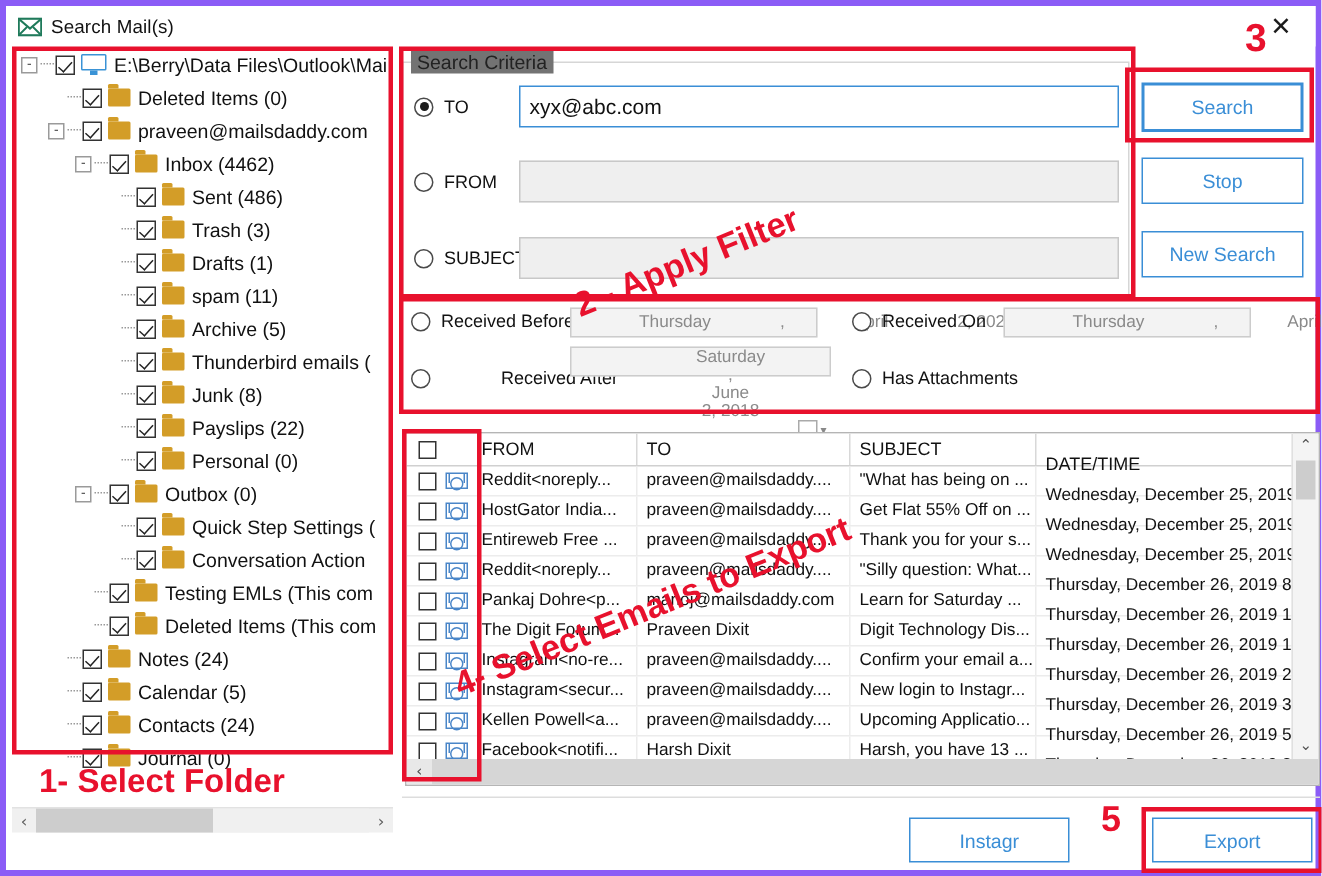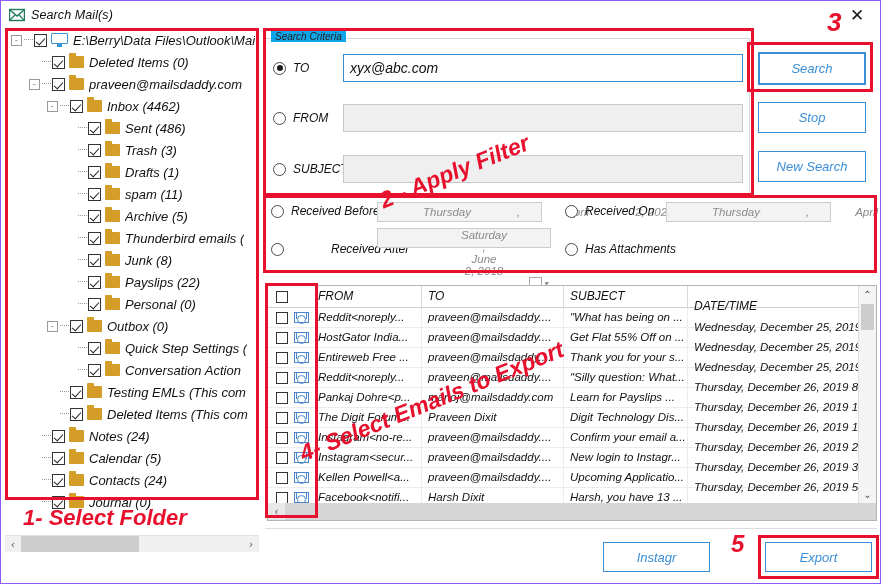--- a/index.html
+++ b/index.html
@@ -5,21 +5,21 @@
   html,body{margin:0;padding:0;}
   body{
     width:881px;height:584px;
     background:#ffffff;
     font-family:"Liberation Sans", sans-serif;
     font-size:12px;
     color:#000;
     overflow:hidden;
     position:relative;
   }
-  .win{position:absolute;inset:0;background:#fff;border:1px solid #8b5cf6;box-sizing:border-box;font-style:italic;}
+  .win{position:absolute;inset:0;background:#fff;border:4px solid #8b5cf6;box-sizing:border-box;}
 
   
   .titlebar{height:27px;display:flex;align-items:center;padding:0 0 0 8px;background:#fff;box-sizing:border-box;}
   .title-ico{width:16px;height:14px;margin-right:6px;display:inline-block;position:relative;}
   .title-text{font-size:12.5px;color:#111;letter-spacing:.1px;}
   .title-close{margin-left:auto;width:46px;height:26px;display:flex;align-items:center;justify-content:center;font-size:17px;color:#1b1b1b;font-family:"DejaVu Sans",sans-serif;}
 
   
   .tree-panel{position:absolute;left:4px;top:28px;width:254px;height:523px;background:#fff;box-sizing:border-box;}
   .tree-scroll{position:absolute;left:0;top:0;right:0;bottom:16px;overflow:hidden;}
@@ -37,21 +37,21 @@
   .tlabel{overflow:hidden;}
   .ind{flex:0 0 auto;}
   .hscroll{position:absolute;left:0;right:0;bottom:0;height:16px;background:#f0f0f0;border-top:1px solid #e2e2e2;display:flex;align-items:center;}
   .hscroll .arr{width:16px;height:16px;display:flex;align-items:center;justify-content:center;font-size:11px;color:#606060;font-family:"DejaVu Sans",sans-serif;}
   .hscroll .track{flex:1;height:16px;position:relative;background:#f0f0f0;}
   .hscroll .thumb{position:absolute;left:0;top:0;height:16px;width:118px;background:#cdcdcd;}
 
   
   .crit{position:absolute;left:264px;top:30px;width:485px;height:163px;box-sizing:border-box;}
   .crit-box{position:absolute;left:0;top:7px;right:0;bottom:0;border:1px solid #d6d6d6;border-radius:0;}
-  .crit-legend{position:absolute;left:6px;top:0;background:#0ea5e9;padding:0 4px;font-size:10px;color:#222;text-align:right;}
+  .crit-legend{position:absolute;left:6px;top:0;background:#737373;padding:0 4px;font-size:13px;color:#222;text-align:right;}
   .crow{position:absolute;left:8px;display:flex;align-items:center;}
   .radio{width:13px;height:13px;border:1px solid #4a4a4a;border-radius:50%;box-sizing:border-box;background:#fff;flex:0 0 auto;margin-right:7px;position:relative;}
   .radio.on::after{content:"";position:absolute;left:2.5px;top:2.5px;width:6px;height:6px;border-radius:50%;background:#1b1b1b;}
   .rlabel{font-size:12px;color:#111;}
   .tbox{height:28px;border:1px solid #c8c8c8;background:#efefef;box-sizing:border-box;display:flex;align-items:center;padding:0 6px;font-size:14px;color:#111;}
   .tbox.active{border:1px solid #3a8ed6;background:#fff;}
 
   
   .drow{position:absolute;display:flex;align-items:center;font-size:11.5px;}
   .dpick{height:20px;border:1px solid #ccc;background:#f3f3f3;box-sizing:border-box;display:flex;align-items:center;color:#8a8a8a;font-size:11.5px;padding:0 2px;}
@@ -449,21 +449,21 @@
           </div>
           <div class="grow">
             <span class="gc c-chk">
               <span class="gcbx"></span>
             </span>
             <span class="gc c-ico">
               <span class="mailico"></span>
             </span>
             <span class="gc c-from">Pankaj Dohre&lt;p...</span>
             <span class="gc c-to">manoj@mailsdaddy.com</span>
-            <span class="gc c-sub">Learn for Payslips ...</span>
+            <span class="gc c-sub">Learn for Saturday ...</span>
             <span class="gc c-date">Thursday, December 26, 2019 10:44:59</span>
           </div>
           <div class="grow">
             <span class="gc c-chk">
               <span class="gcbx"></span>
             </span>
             <span class="gc c-ico">
               <span class="mailico"></span>
             </span>
             <span class="gc c-from">The Digit Forum...</span>

